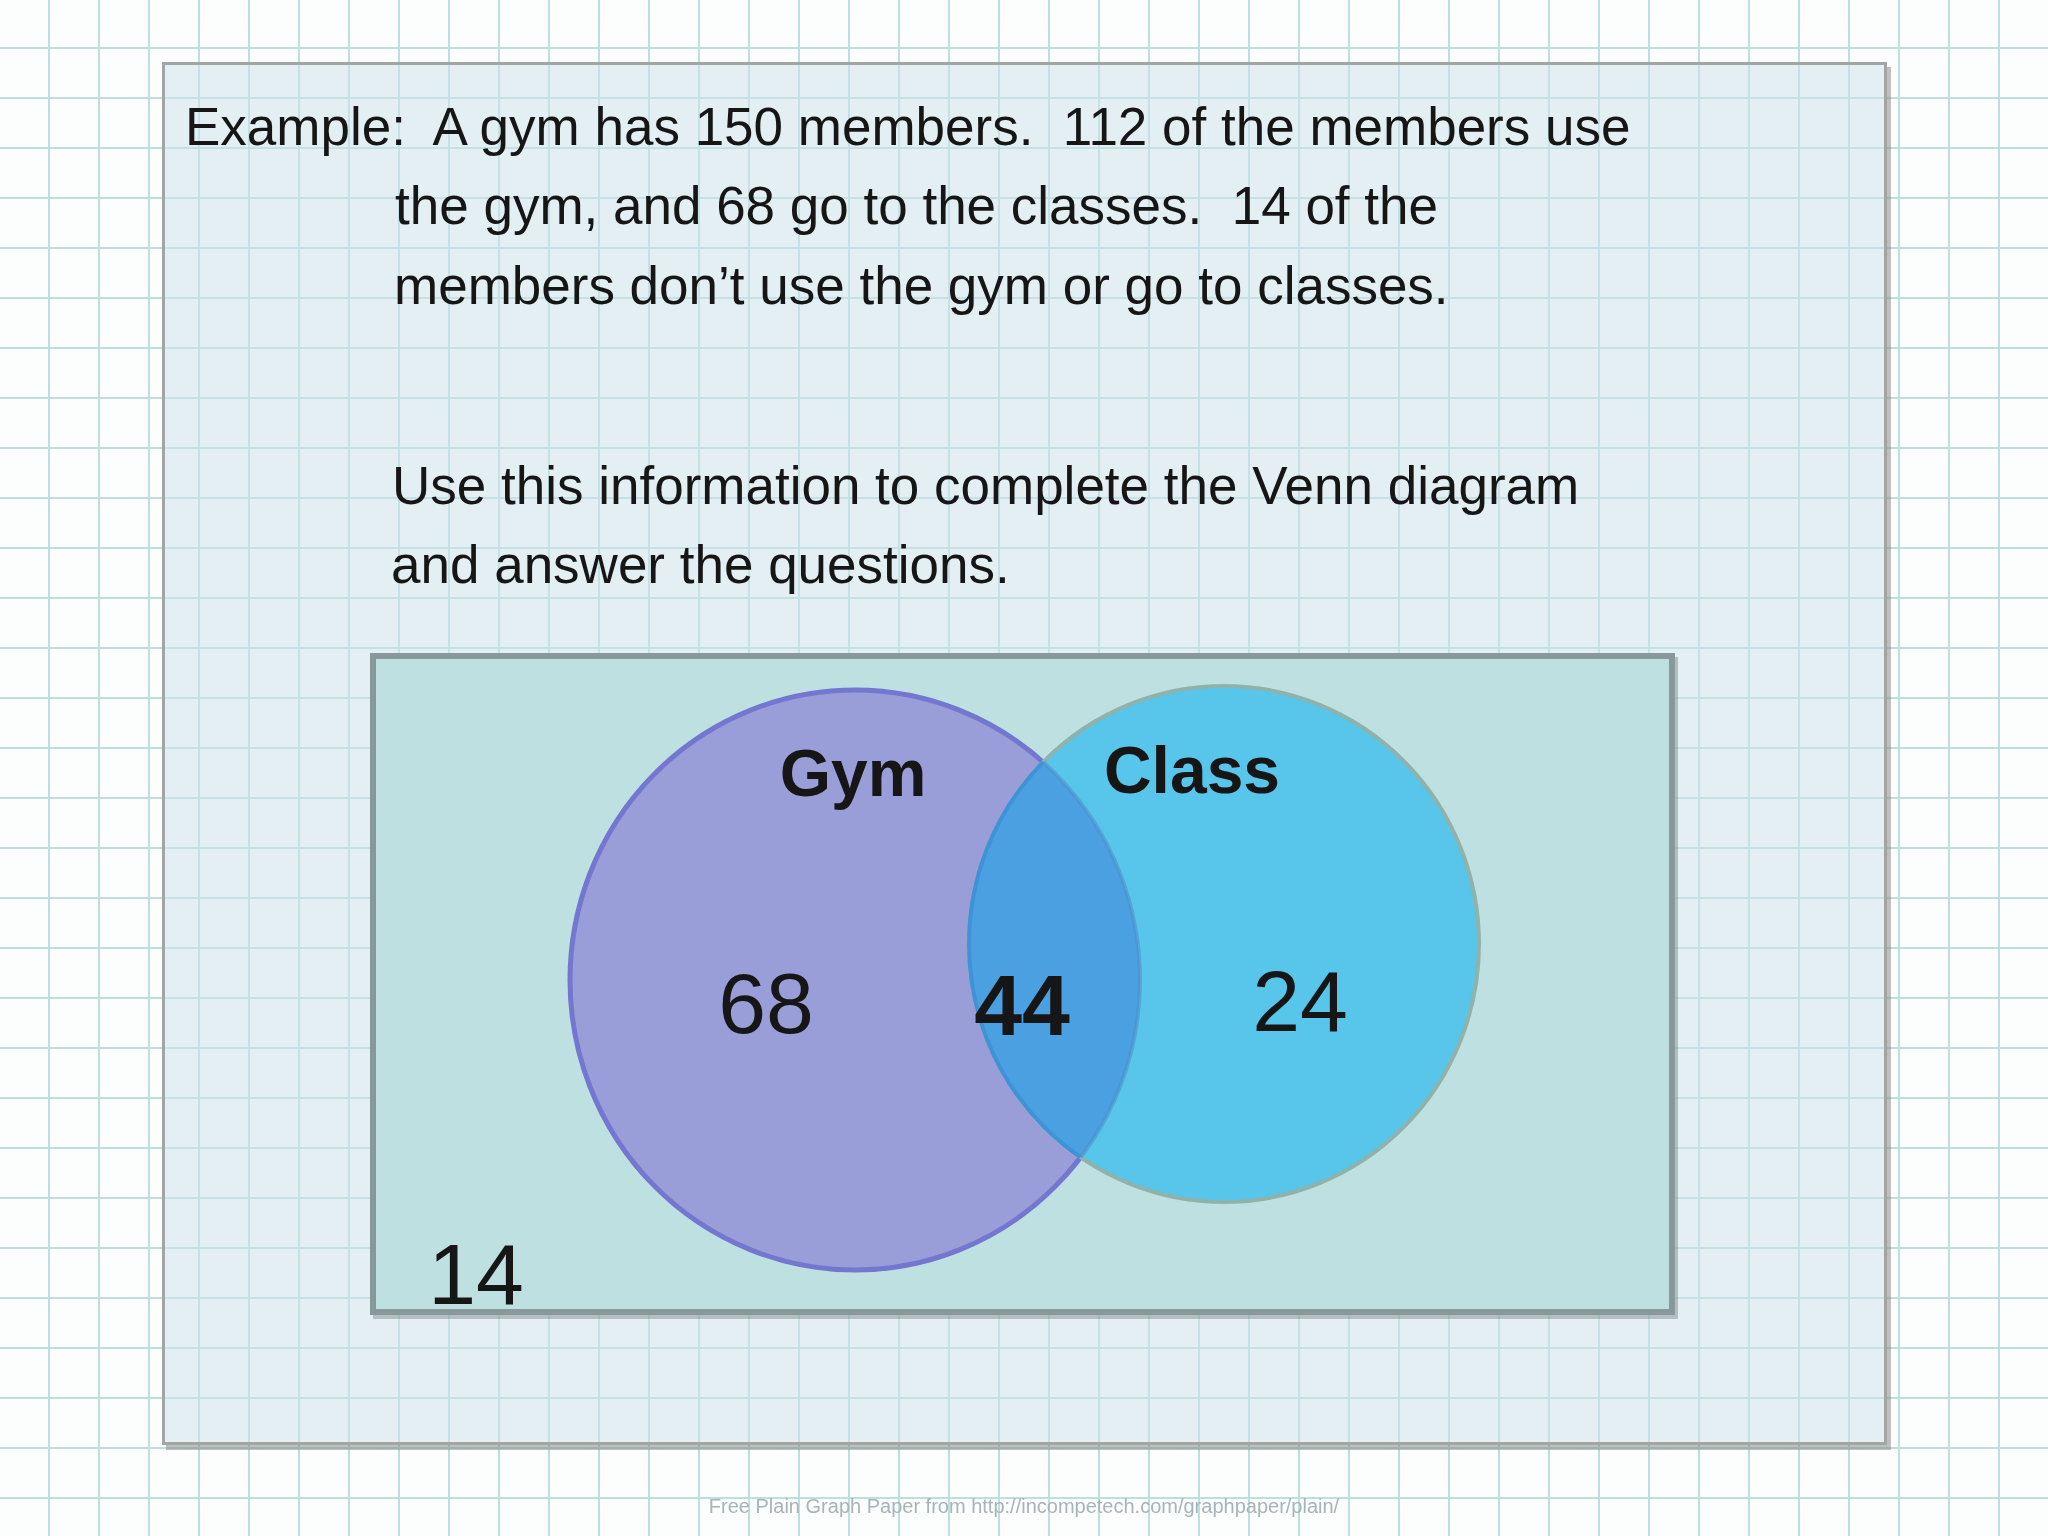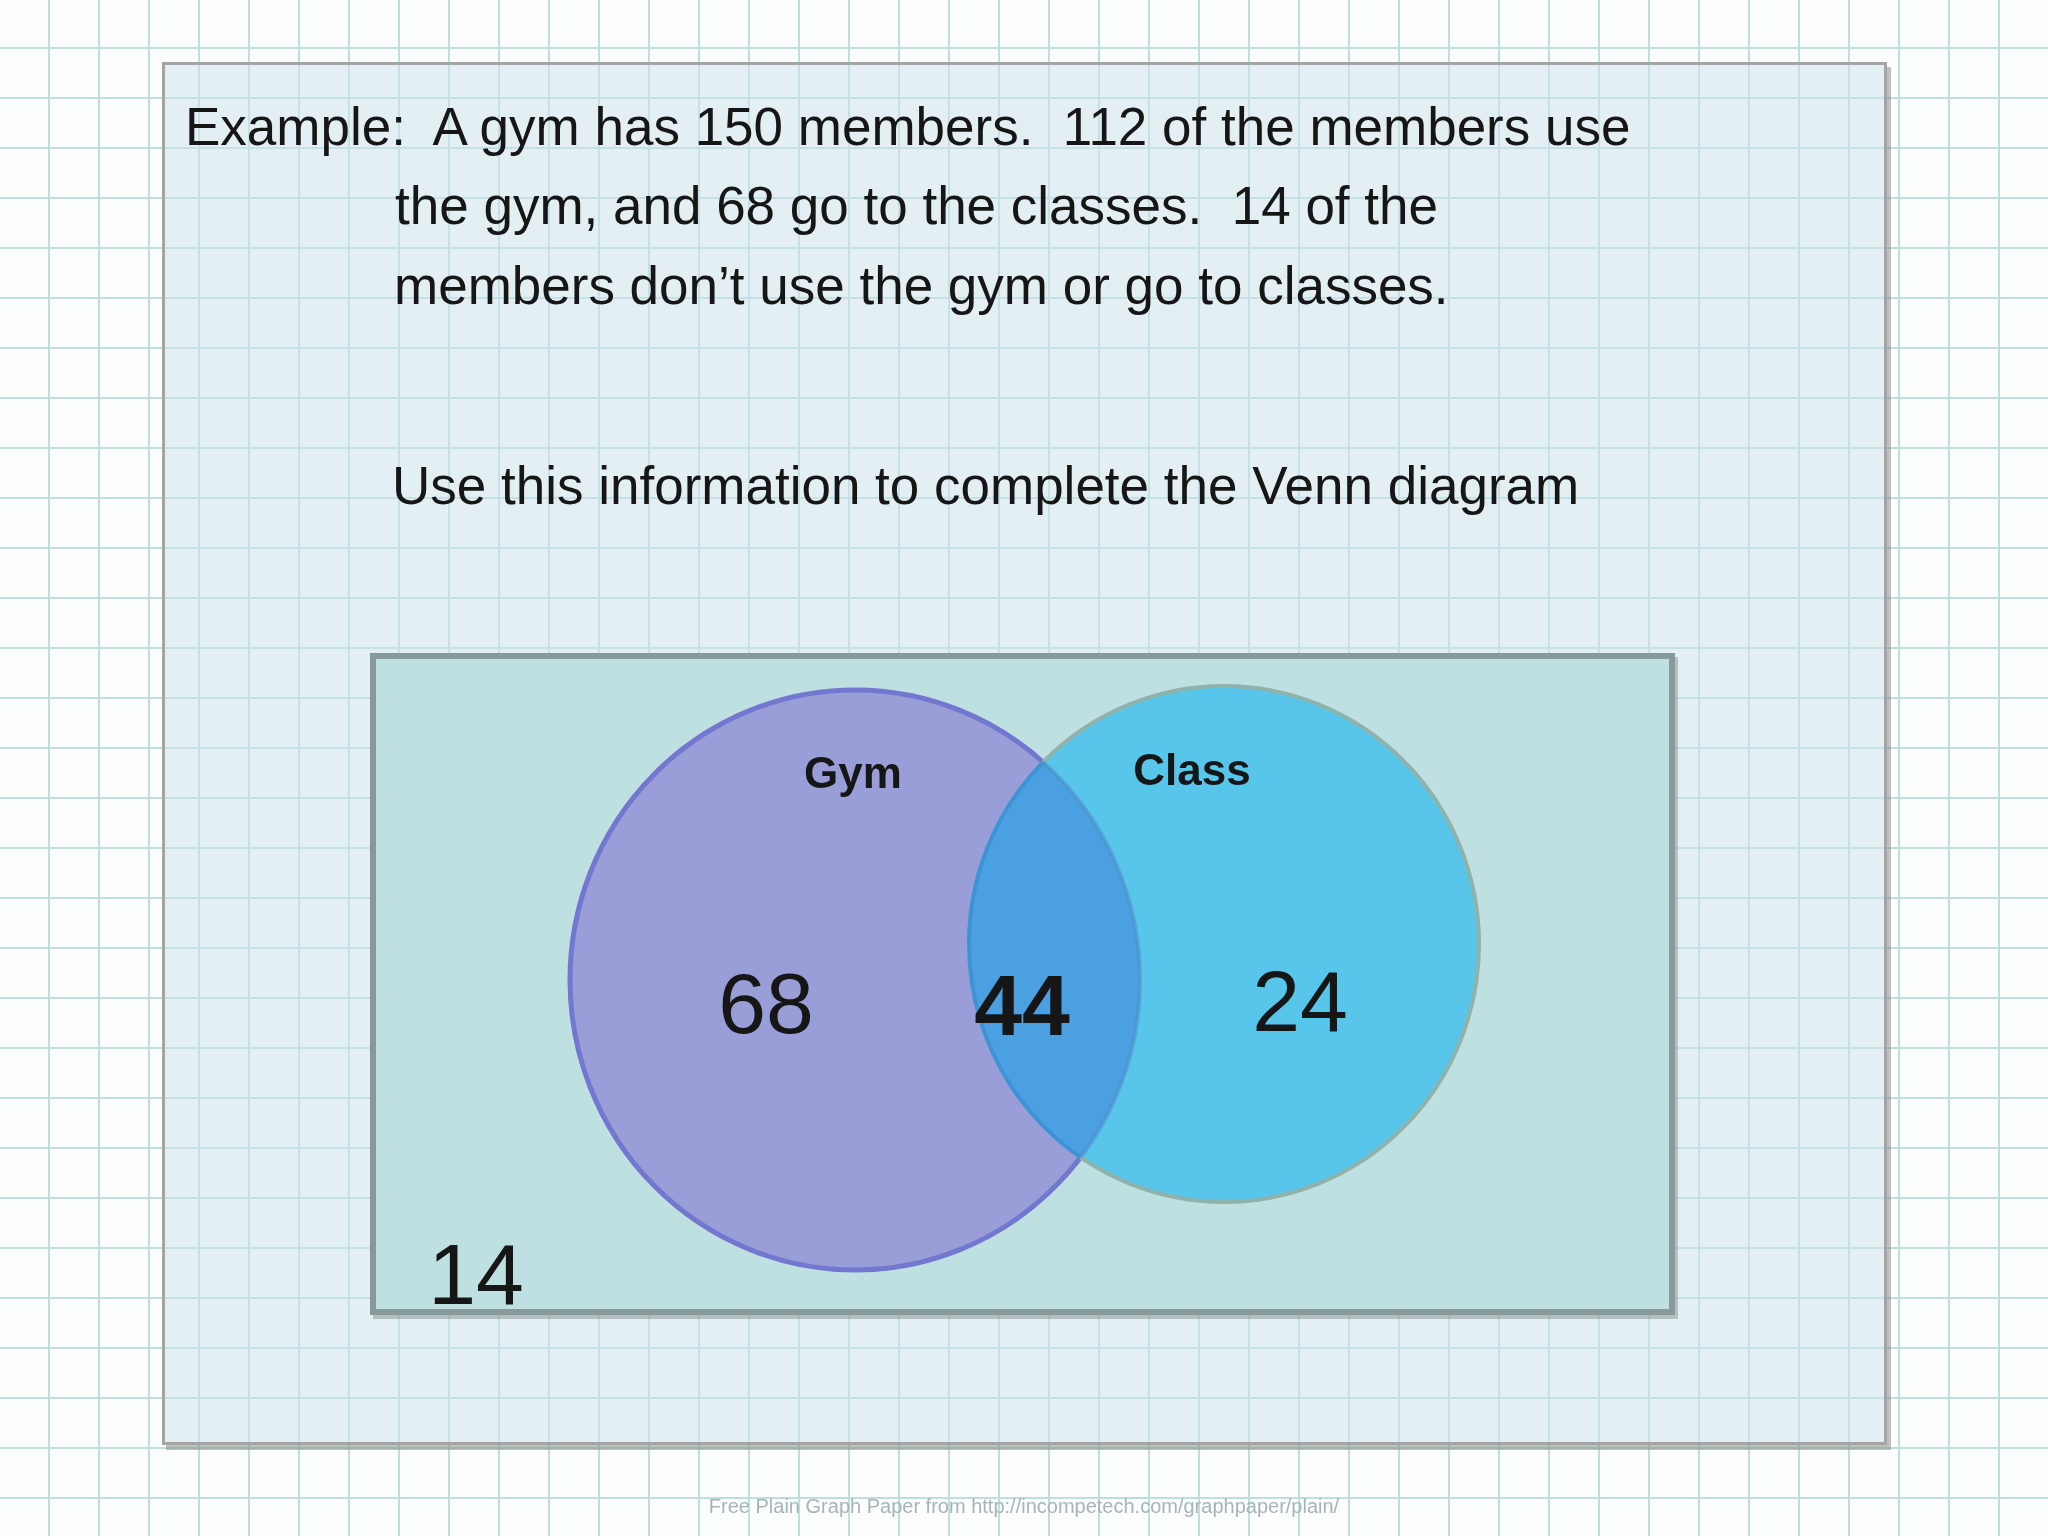--- a/index.html
+++ b/index.html
@@ -28,21 +28,21 @@
   .venn-box {
     position:absolute; left:205px; top:588px; width:1305px; height:662px;
     box-sizing:border-box;
     background:#bfe0e1;
     border:6px solid #87999b;
     box-shadow:3px 4px 0 rgba(110,120,116,0.4);
   }
   .venn-svg { position:absolute; left:0; top:0; width:1293px; height:650px; }
   .venn-label {
     position:absolute; transform:translate(-50%,-50%);
-    font-size:44px; font-weight:600; line-height:1; white-space:pre;
+    font-size:66px; font-weight:600; line-height:1; white-space:pre;
   }
   .venn-value {
     position:absolute; transform:translate(-50%,-50%);
     font-size:86px; font-weight:400; line-height:1; white-space:pre;
   }
   .footer-credit {
     position:absolute; left:50%; top:1494px; transform:translateX(-50%);
     font-size:20px; line-height:1.2; color:#a7b4b8; white-space:pre;
   }
 </style>
@@ -51,20 +51,21 @@
 
 <div id="page">
 
   <div class="slide">
 
     <div class="textline" style="left:20px;  top:35px;">Example:  A gym has 150 members.  112 of the members use</div>
     <div class="textline" style="left:230px; top:114px;">the gym, and 68 go to the classes.  14 of the</div>
     <div class="textline" style="left:227px; top:394px;">Use this information to complete the Venn diagram</div>
 
     <div class="textline" style="left:229px; top:194px;">members don’t use the gym or go to classes.</div>
+    <div class="textline" style="left:226px; top:473px;">and answer the questions.</div>
 
     <div class="venn-box">
 
       <svg class="venn-svg" viewBox="0 0 1293 650">
         <defs>
           <clipPath id="clipGym">
               <ellipse cx="479" cy="321" rx="285" ry="290"></ellipse>
             </clipPath>
           <clipPath id="clipClass">
               <ellipse cx="848" cy="285" rx="255" ry="258"></ellipse>

